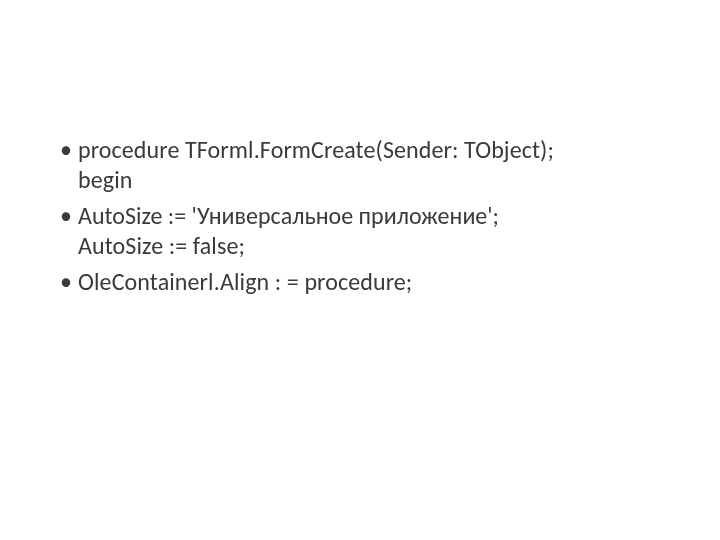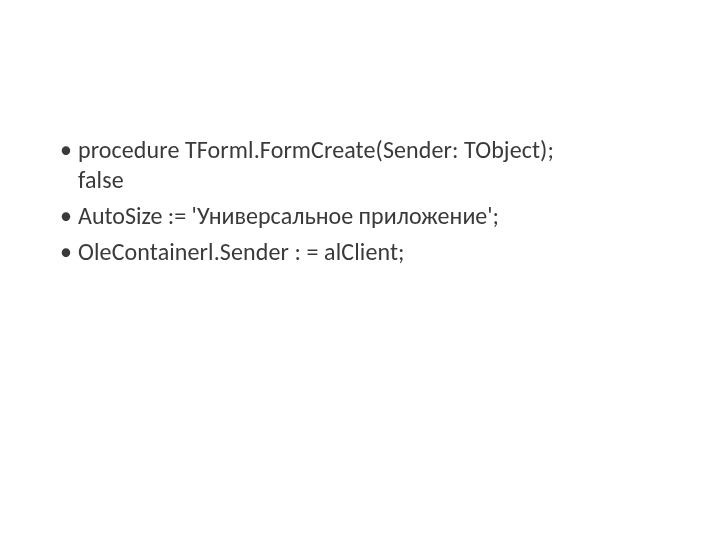--- a/index.html
+++ b/index.html
@@ -45,25 +45,26 @@
   .cyr { letter-spacing: 0; }
 </style>
 </head>
 <body>
 
 <div class="slide">
   <ul class="bullets">
 
     <li>
       <span class="line">procedure TForml.FormCreate(Sender: TObject);</span>
-      <span class="line">false</span>
+      <span class="line">begin</span>
     </li>
 
     <li>
       <span class="line cyr">AutoSize := 'Универсальное приложение';</span>
+      <span class="line">AutoSize := false;</span>
     </li>
 
     <li>
-      <span class="line">OleContainerl.Sender : = alClient;</span>
+      <span class="line">OleContainerl.Align : = procedure;</span>
     </li>
 
   </ul>
 </div>
 
 </body></html>

